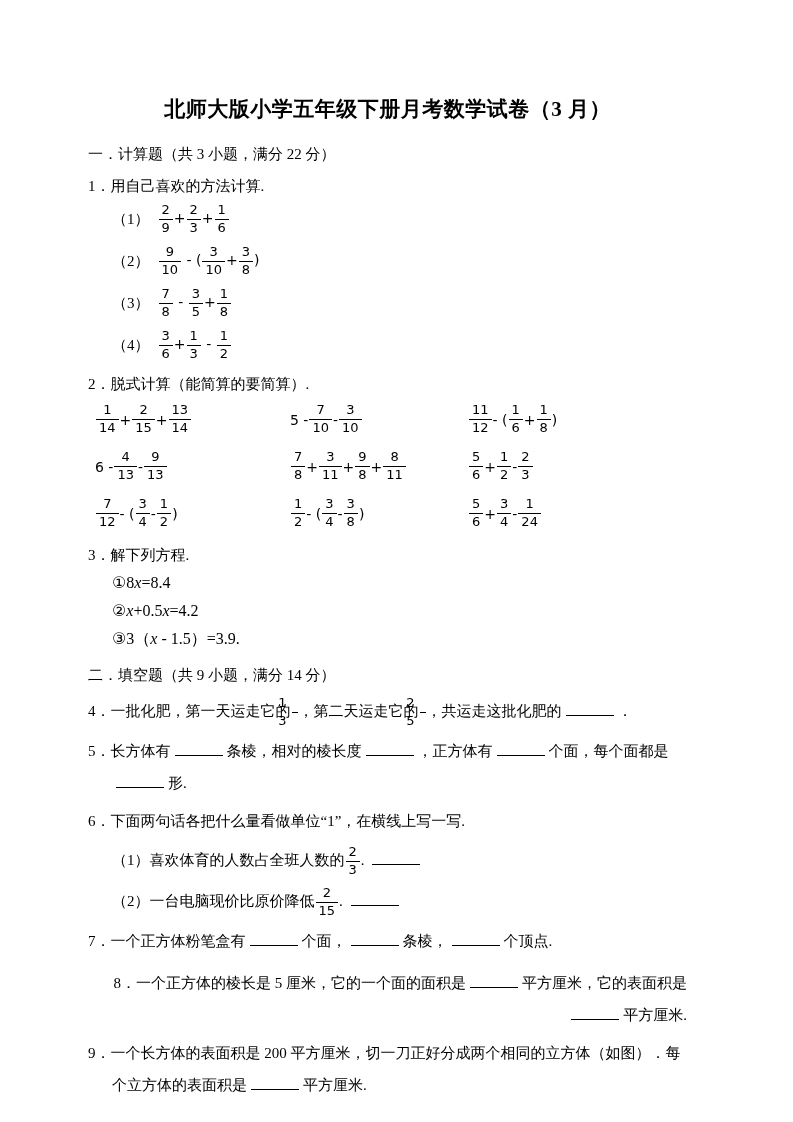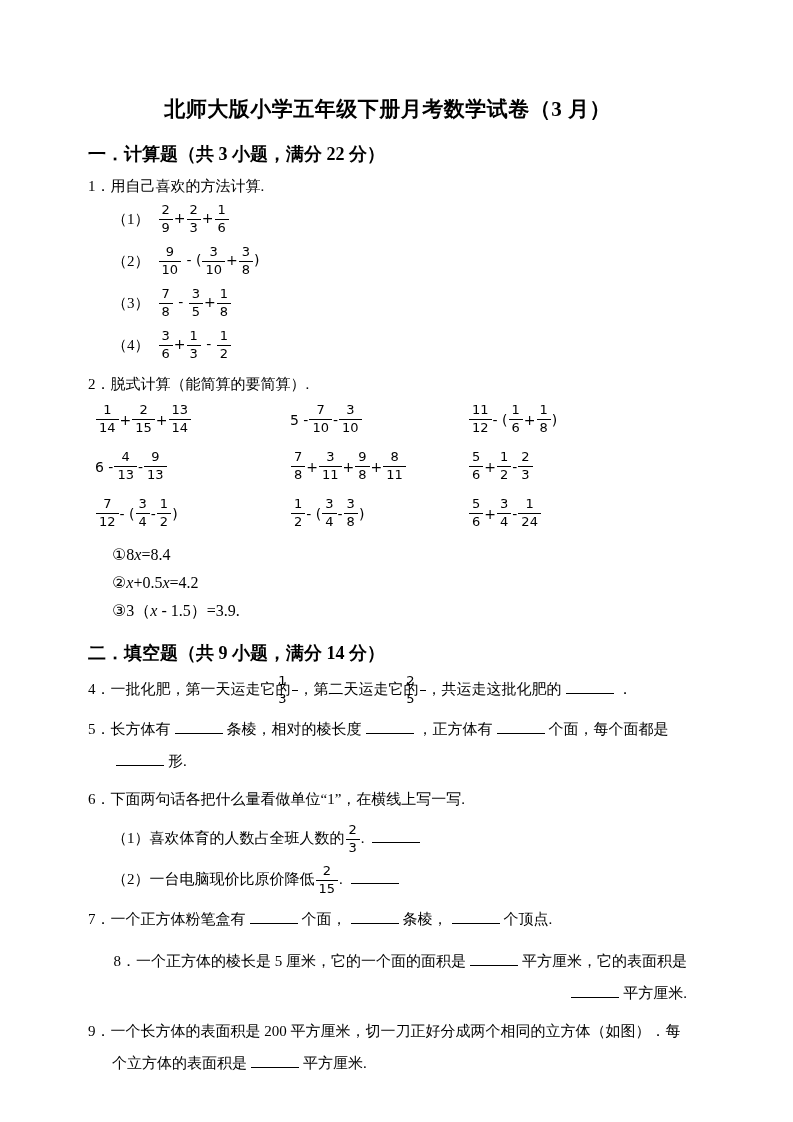--- a/index.html
+++ b/index.html
@@ -18,25 +18,25 @@
   .title {
     margin: 0;
     text-align: center;
     font-size: 21px;
     font-weight: bold;
     letter-spacing: 0.5px;
     line-height: 26px;
   }
   .sec-heading {
     margin-top: 22px;
-    font-size: 18px;
-    font-weight: bold;
+    font-size: 15px;
+    font-weight: normal;
     line-height: 20px;
   }
-  .sec-heading.second { margin-top: 22px; }
+  .sec-heading.second { margin-top: 16px; }
   .stem { margin-top: 12px; line-height: 20px; }
   .stem.tight { margin-top: 8px; }
 
   
   .calc-items { margin-left: 24px; margin-top: 2px; }
   .calc-item { height: 42px; display: flex; align-items: center; }
   .item-no { margin-right: 8px; }
 
   
   .expr { font-family: "DejaVu Sans", sans-serif; font-size: 14px; }
@@ -185,20 +185,21 @@
           <span class="fd">6</span>
         </span>+<span class="frac">
           <span class="fn">3</span>
           <span class="fd">4</span>
         </span> - <span class="frac">
           <span class="fn">1</span>
           <span class="fd">24</span>
         </span></div>
   </div>
 
+  <div class="stem tight">3．解下列方程.</div>
   <div class="eq">①8<i class="vx">x</i>=8.4</div>
   <div class="eq">②<i class="vx">x</i>+0.5<i class="vx">x</i>=4.2</div>
   <div class="eq">③3（<i class="vx">x</i> - 1.5）=3.9.</div>
 
   <div class="sec-heading second">二．填空题（共 9 小题，满分 14 分）</div>
 
   <p class="fill-q first">4．一批化肥，第一天运走它的<span class="frac"><span class="fn">1</span><span class="fd">3</span></span>，第二天运走它的<span class="frac"><span class="fn">2</span><span class="fd">5</span></span>，共运走这批化肥的<span class="blank"></span>．</p>
   <p class="fill-q">5．长方体有<span class="blank"></span>条棱，相对的棱长度<span class="blank"></span>，正方体有<span class="blank"></span>个面，每个面都是<span class="blank"></span>形.</p>
   <p class="fill-q">6．下面两句话各把什么量看做单位“1”，在横线上写一写.</p>
   <p class="fill-q sub-q">（1）喜欢体育的人数占全班人数的<span class="frac"><span class="fn">2</span><span class="fd">3</span></span>. <span class="blank"></span></p>

